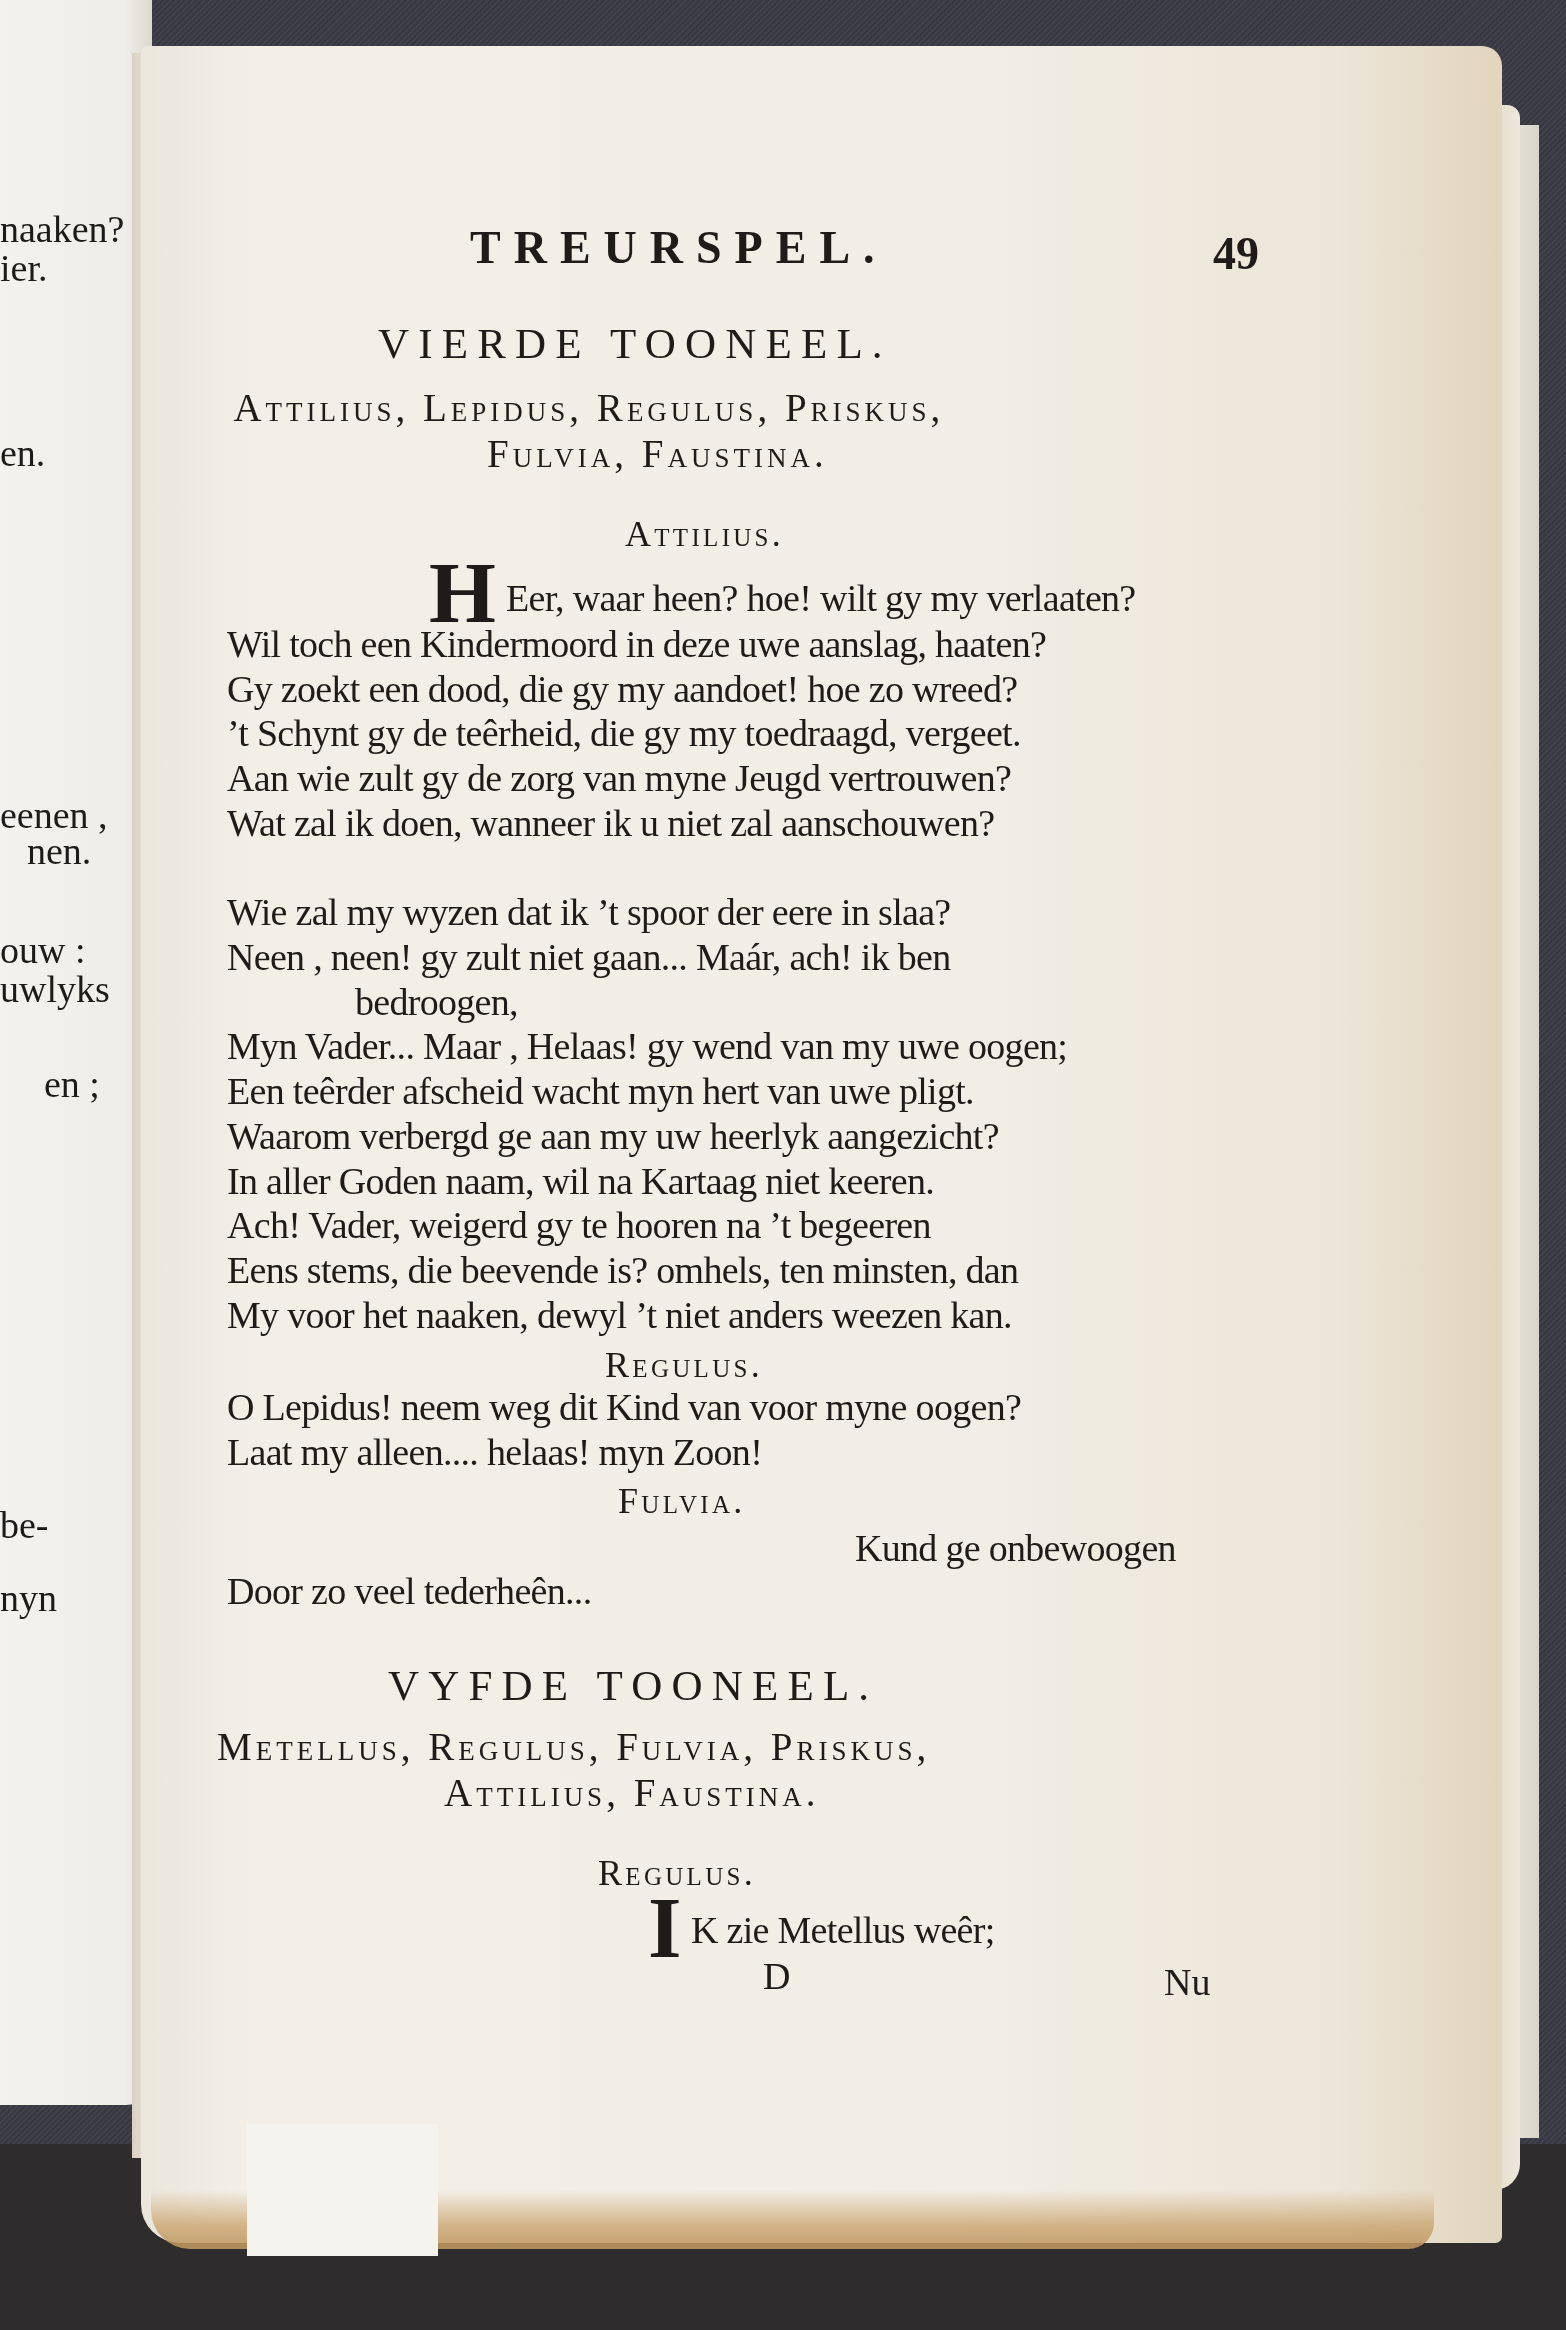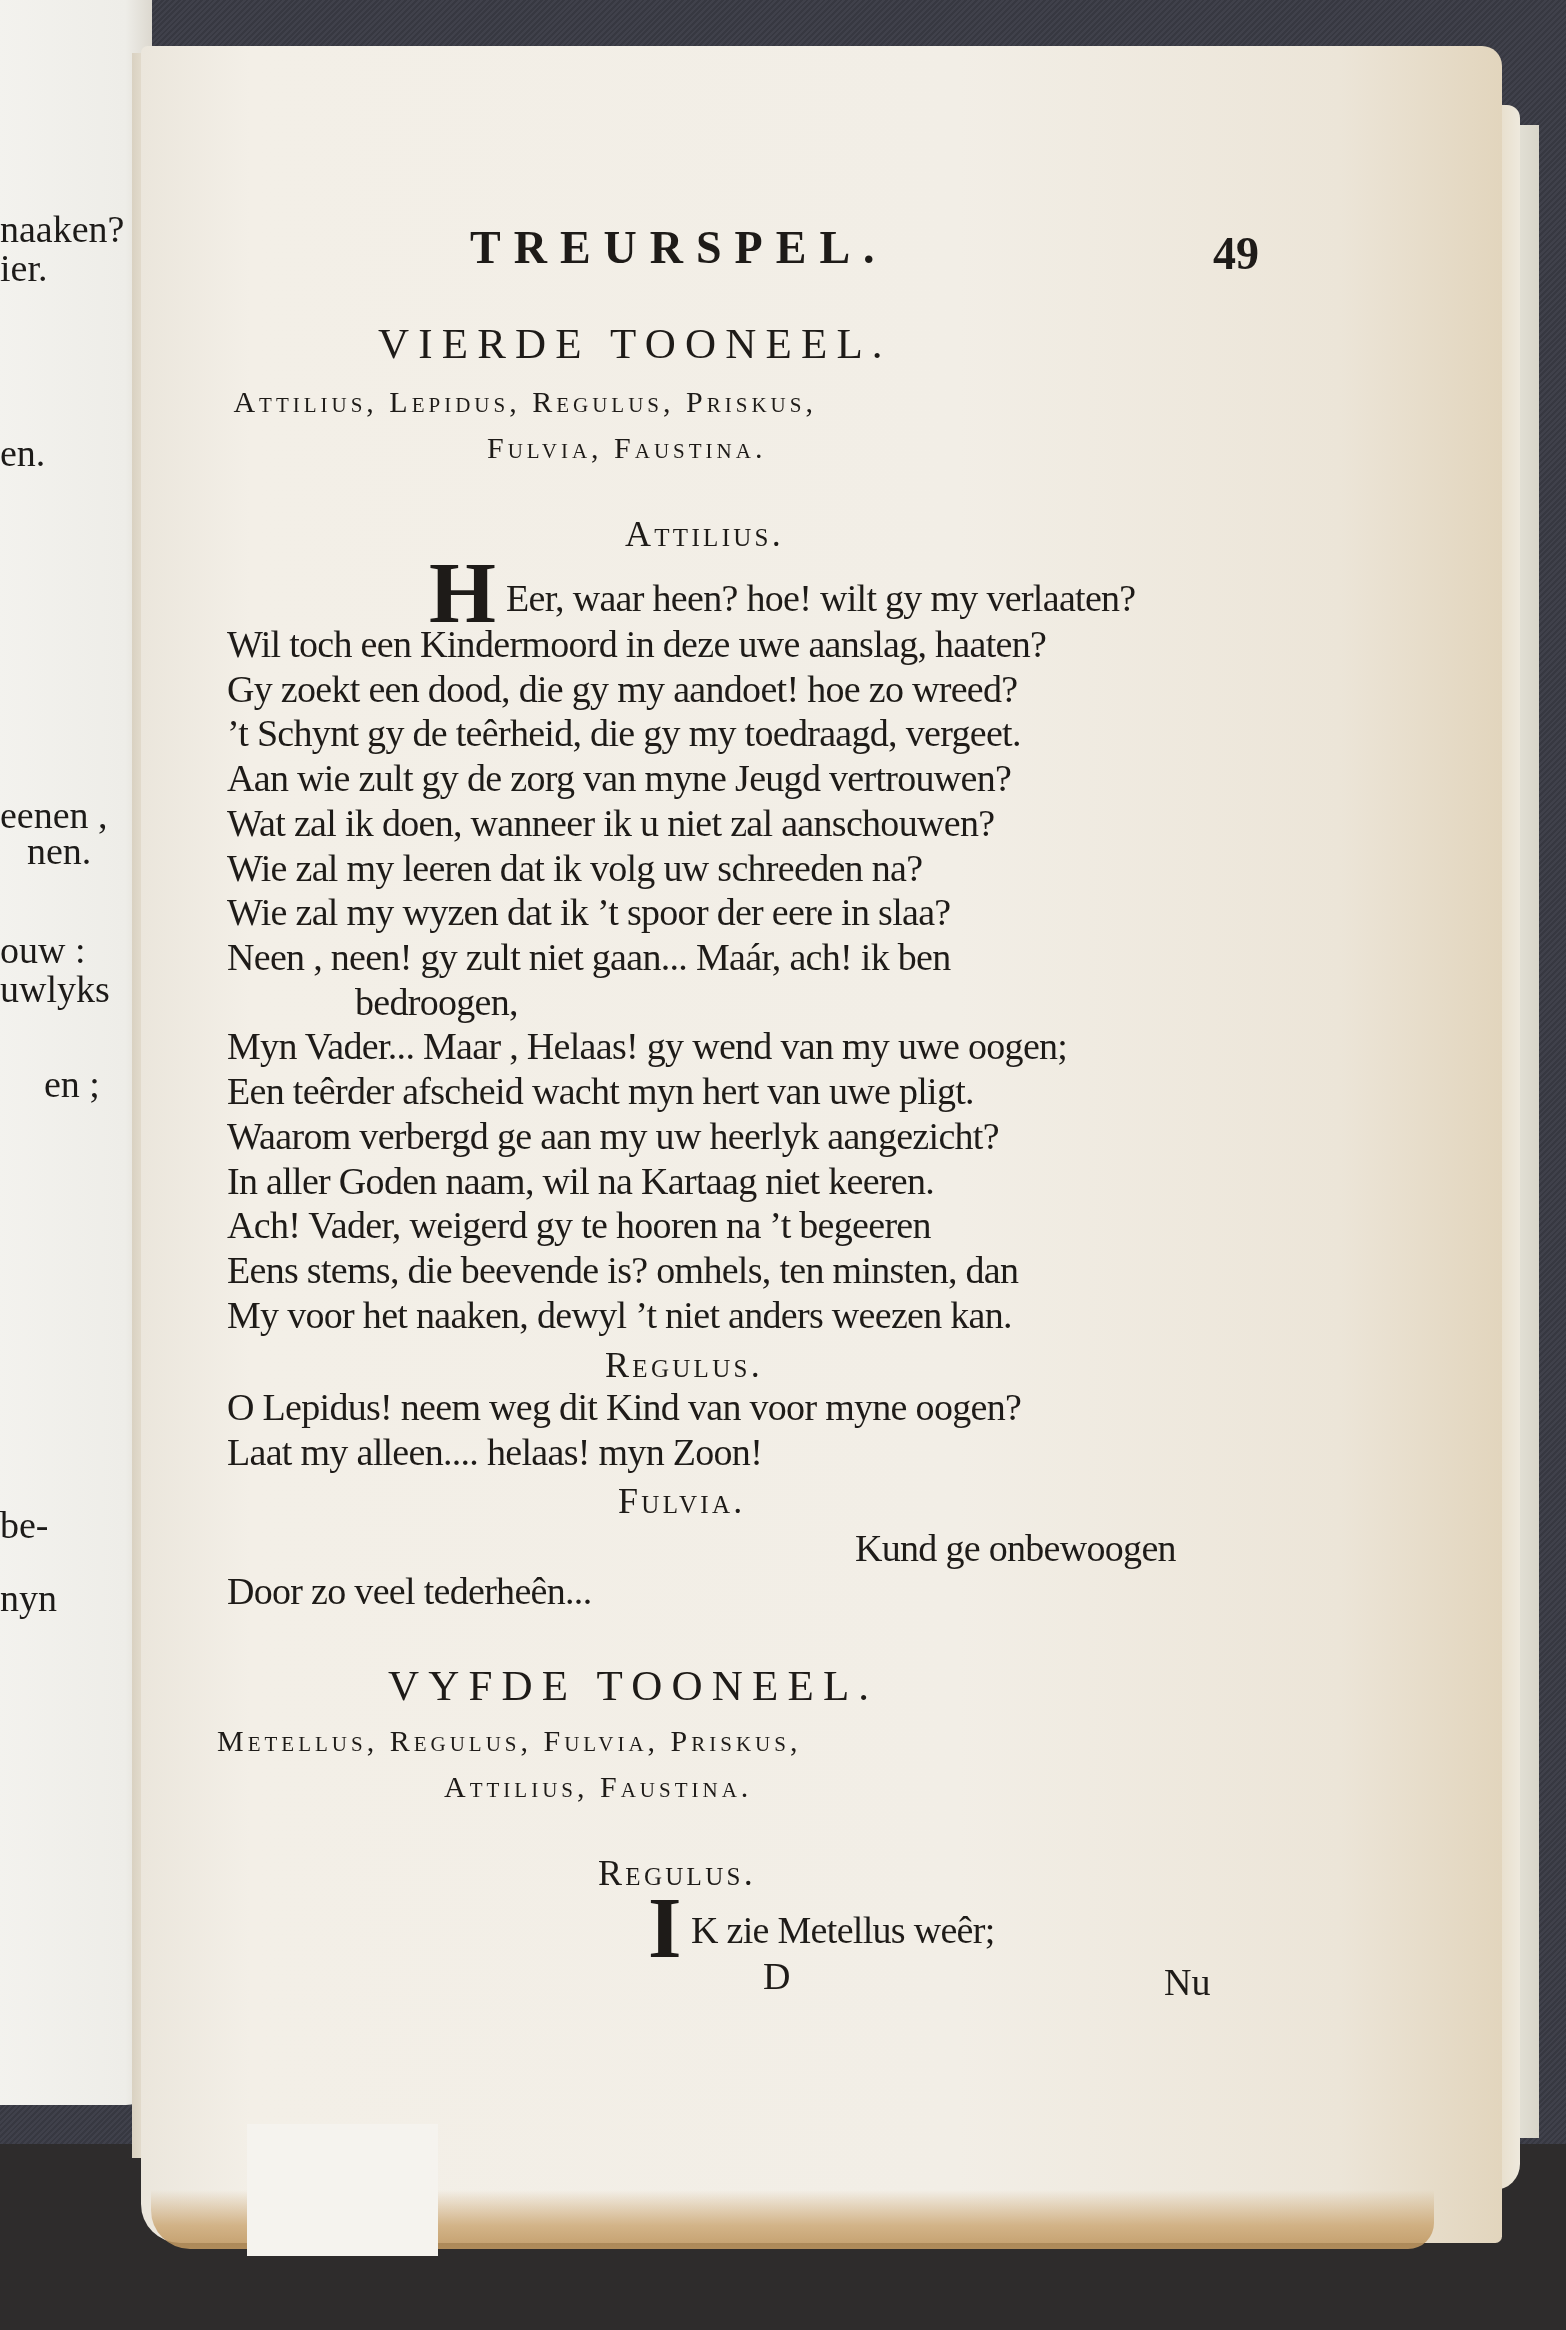--- a/index.html
+++ b/index.html
@@ -42,21 +42,21 @@
       position:absolute; left:151px; top:2190px; width:1283px; height:59px;
       background: linear-gradient(180deg, rgba(205,170,120,0) 0%, rgba(200,160,105,0.75) 60%, rgba(190,150,95,0.9) 100%);
       border-radius: 0 0 26px 39px;
     }
     .patch { position:absolute; left:247px; top:2124px; width:191px; height:132px; background:#f5f3ee; }
     .text { position:absolute; left:217px; width:1052px; }
     .row { position:absolute; white-space:nowrap; }
     .header-title { font-size:46px; letter-spacing:13px; font-weight:bold; }
     .page-number { font-size:46px; font-weight:bold; }
     .scene-title { font-size:43px; letter-spacing:9.2px; }
-    .cast { font-size:30px; letter-spacing:4px; font-variant: small-caps; }
+    .cast { font-size:39px; letter-spacing:4px; font-variant: small-caps; }
     .speaker { font-size:36px; letter-spacing:3.3px; font-variant: small-caps; }
     .verse { font-size:38px; letter-spacing:-0.7px; }
     .dropcap { font-size:86px; font-weight:bold; line-height:1; }
     .catch { font-size:38px; }
   </style>
 </head>
 <body>
 
 <div class="fabric-shadow"></div>
 
@@ -90,21 +90,20 @@
   <div class="row cast" style="left:270px;top:401px;">Fulvia, Faustina.</div>
 
   <div class="row speaker" style="left:408px;top:483px;">Attilius.</div>
   <div class="row dropcap" style="left:212px;top:520px;">H</div>
   <div class="row verse" style="left:289px;top:546px;">Eer, waar heen? hoe! wilt gy my verlaaten?</div>
   <div class="row verse" style="left:10px;top:592px;">Wil toch een Kindermoord in deze uwe aanslag, haaten?</div>
   <div class="row verse" style="left:10px;top:637px;">Gy zoekt een dood, die gy my aandoet! hoe zo wreed?</div>
   <div class="row verse" style="left:10px;top:681px;">’t Schynt gy de teêrheid, die gy my toedraagd, vergeet.</div>
   <div class="row verse" style="left:10px;top:726px;">Aan wie zult gy de zorg van myne Jeugd vertrouwen?</div>
   <div class="row verse" style="left:10px;top:771px;">Wat zal ik doen, wanneer ik u niet zal aanschouwen?</div>
-  <div class="row verse" style="left:10px;top:816px;">Wie zal my leeren dat ik volg uw schreeden na?</div>
   <div class="row verse" style="left:10px;top:860px;">Wie zal my wyzen dat ik ’t spoor der eere in slaa?</div>
   <div class="row verse" style="left:10px;top:905px;">Neen , neen! gy zult niet gaan... Maár, ach! ik ben</div>
   <div class="row verse" style="left:138px;top:950px;">bedroogen,</div>
   <div class="row verse" style="left:10px;top:994px;">Myn Vader... Maar , Helaas! gy wend van my uwe oogen;</div>
   <div class="row verse" style="left:10px;top:1039px;">Een teêrder afscheid wacht myn hert van uwe pligt.</div>
   <div class="row verse" style="left:10px;top:1084px;">Waarom verbergd ge aan my uw heerlyk aangezicht?</div>
   <div class="row verse" style="left:10px;top:1129px;">In aller Goden naam, wil na Kartaag niet keeren.</div>
   <div class="row verse" style="left:10px;top:1173px;">Ach! Vader, weigerd gy te hooren na ’t begeeren</div>
   <div class="row verse" style="left:10px;top:1218px;">Eens stems, die beevende is? omhels, ten minsten, dan</div>
   <div class="row verse" style="left:10px;top:1263px;">My voor het naaken, dewyl ’t niet anders weezen kan.</div>

